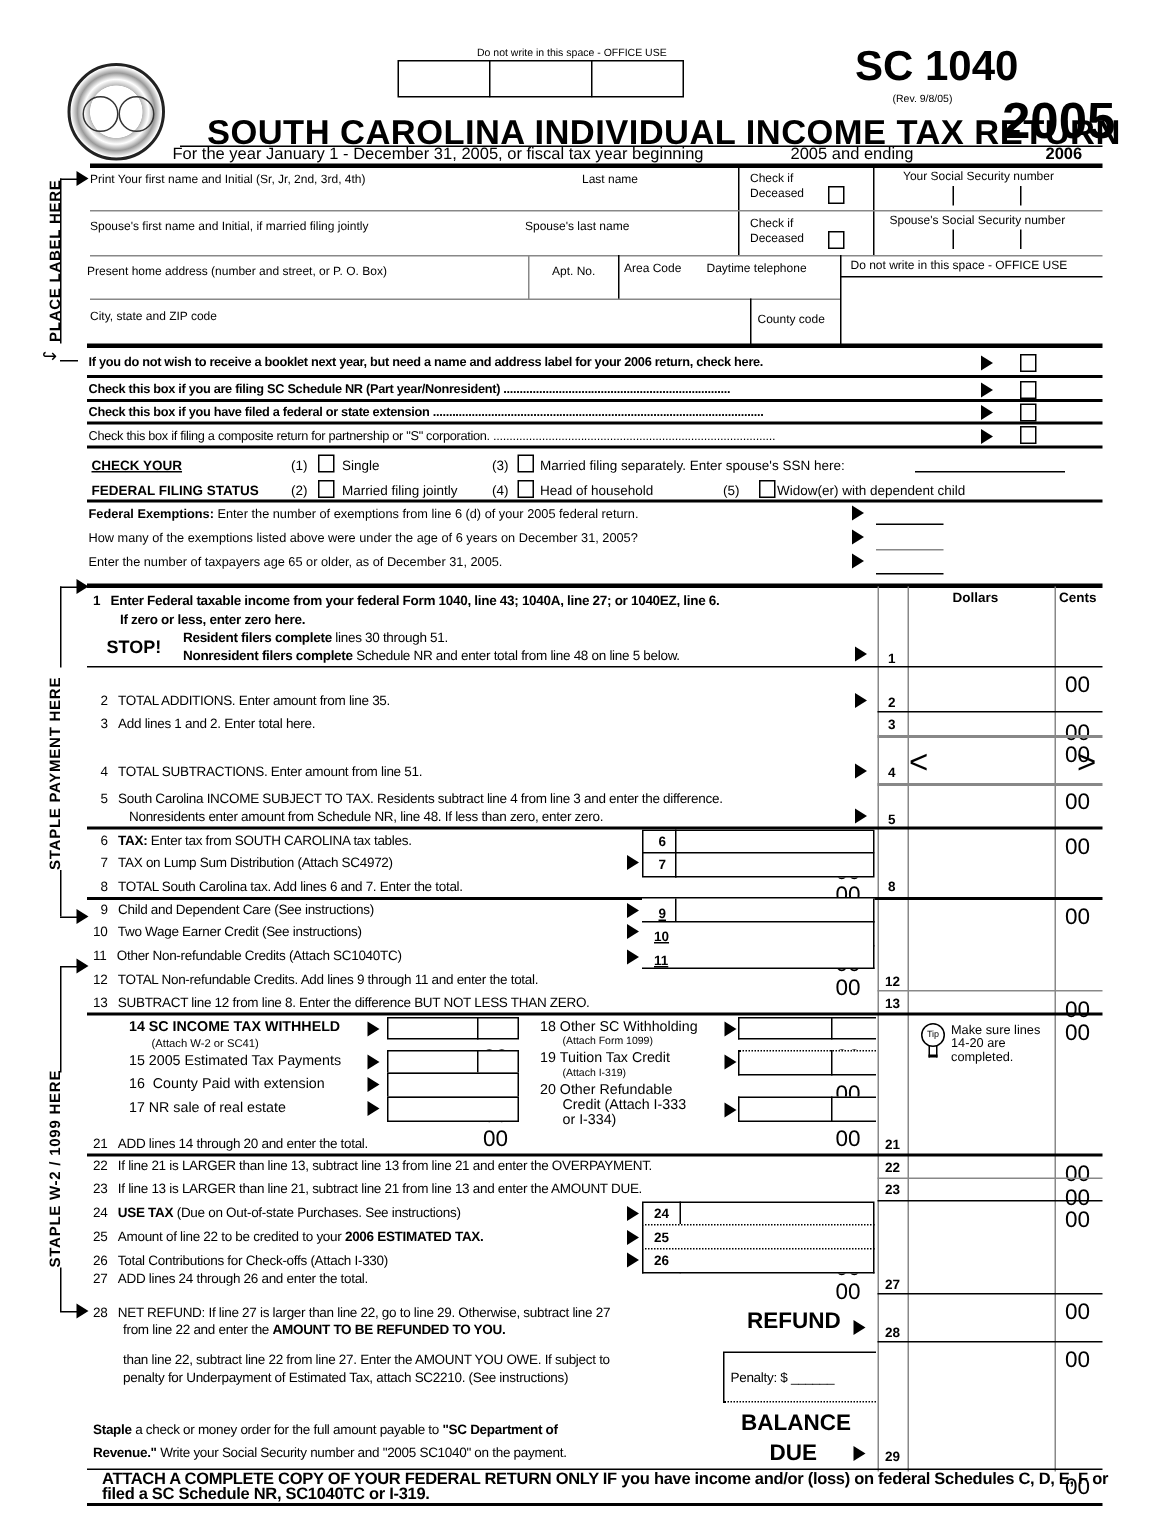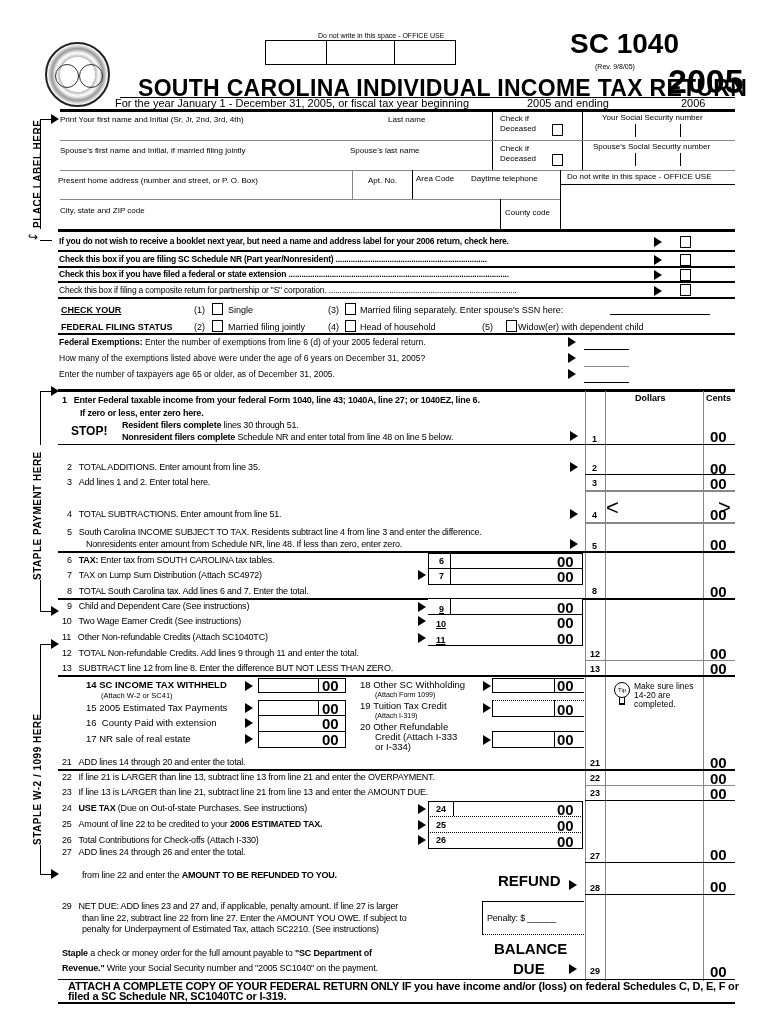--- a/index.html
+++ b/index.html
@@ -8,21 +8,21 @@
   .abs { position: absolute; }
   .cond { font-family: "Liberation Sans", sans-serif; letter-spacing: -0.2px; }
   .b { font-weight: bold; }
   .hline { position: absolute; background: #000; height: 1px; }
   .vline { position: absolute; background: #000; width: 1px; }
   .thick { height: 3px; }
   .gray { background: #888; }
   .box { position: absolute; border: 1px solid #000; background: #fff; }
   .cb { position: absolute; width: 11px; height: 12px; border: 1px solid #000; background: #fff; }
   .tri { position: absolute; width: 0; height: 0; border-top: 5px solid transparent; border-bottom: 5px solid transparent; border-left: 8px solid #000; }
-  .cents { position: absolute; font-weight: bold; font-size: 15px; }
+  .cents { position: absolute; font-weight: normal; font-size: 15px; margin-top: 20px; }
   .lnum { position: absolute; font-size: 9px; }
   .vert { position: absolute; transform: rotate(-90deg); transform-origin: left top; white-space: nowrap; font-weight: bold; font-size: 10px; letter-spacing: 0.5px; }
   .seal { position: absolute; left: 45px; top: 42px; width: 65px; height: 65px; border-radius: 50%; border: 2px solid #222; background: radial-gradient(circle at 50% 50%, #fff 40%, #bbb 41%, #fff 50%, #999 60%, #fff 70%); }
   .seal::before { content: ""; position: absolute; left: 8px; top: 20px; width: 22px; height: 22px; border-radius: 50%; border: 1.5px solid #333; }
   .seal::after { content: ""; position: absolute; left: 32px; top: 20px; width: 22px; height: 22px; border-radius: 50%; border: 1.5px solid #333; }
 </style>
 </head>
 <body>
 
 <div class="seal"></div>
@@ -34,21 +34,21 @@
 
 <div class="abs b" style="left:570px;top:28px;font-size:28px;">SC 1040</div>
 <div class="abs" style="left:595px;top:63px;font-size:7px;">(Rev. 9/8/05)</div>
 
 <div class="abs b" style="left:138px;top:75px;font-size:23px;letter-spacing:0.3px;">SOUTH CAROLINA INDIVIDUAL INCOME TAX RETURN</div>
 <div class="abs b" style="left:668px;top:62px;font-size:34px;">2005</div>
 <div class="hline" style="left:120px;top:97px;width:615px;"></div>
 
 <div class="abs" style="left:115px;top:97px;font-size:11px;">For the year January 1 - December 31, 2005,  or fiscal tax year beginning</div>
 <div class="abs" style="left:527px;top:97px;font-size:11px;">2005 and ending</div>
-<div class="abs" style="left:681px;top:97px;font-size:11px;">2006</div>
+<div class="abs" style="left:697px;top:97px;font-size:11px;font-weight:bold;">2006</div>
 <div class="hline thick" style="left:60px;top:109px;width:675px;"></div>
 
 <div class="vline" style="left:40px;top:119px;height:110px;"></div>
 <div class="hline" style="left:40px;top:119px;width:12px;"></div>
 <div class="tri" style="left:51px;top:114px;"></div>
 <div class="vert" style="left:32px;top:228px;">PLACE LABEL HERE</div>
 <div class="hline" style="left:40px;top:240px;width:12px;"></div>
 <div class="abs" style="left:28px;top:230px;font-size:12px;">↪</div>
 
 <div class="abs" style="left:60px;top:115px;font-size:8px;">Print Your first name and Initial     (Sr, Jr, 2nd, 3rd, 4th)</div>
@@ -359,31 +359,31 @@
 <div class="lnum b" style="left:436px;top:835px;">26</div>
 <div class="cents" style="left:557px;top:833px;">00</div>
 
 <div class="abs cond" style="left:62px;top:847px;"><span>27</span>&nbsp;&nbsp;&nbsp;<span>ADD lines 24 through 26 and enter the total.</span></div>
 <div class="lnum b" style="left:590px;top:851px;">27</div>
 <div class="cents" style="left:710px;top:846px;">00</div>
 <div class="hline" style="left:585px;top:862px;width:150px;"></div>
 <div class="abs" style="left:606px;top:845px;width:96px;height:17px;"></div>
 
 <div class="abs cond" style="left:62px;top:870px;line-height:11px;">
+    <div><span>28</span>&nbsp;&nbsp;&nbsp;<span>NET REFUND:  If line 27 is larger than line 22, go to line 29. Otherwise, subtract line 27</span></div>
     <div style="padding-left:20px"><span>from line 22 and enter the</span> <b>AMOUNT TO BE REFUNDED TO YOU.</b></div>
   </div>
 <div class="abs b" style="left:498px;top:872px;font-size:15px;">REFUND</div>
 <div class="tri" style="left:569px;top:880px;"></div>
 <div class="lnum b" style="left:590px;top:883px;">28</div>
 <div class="cents" style="left:710px;top:878px;">00</div>
 <div class="hline" style="left:585px;top:894px;width:150px;"></div>
 <div class="abs" style="left:606px;top:870px;width:96px;height:24px;"></div>
 
 <div class="abs cond" style="left:62px;top:901px;line-height:11.5px;">
-    <div><span>29</span>&nbsp;&nbsp;&nbsp;<span>NET DUE:  ADD lines 23 and 27 and, if applicable, penalty amount. If line 27 is larger</span></div>
     <div style="padding-left:20px">than line 22, subtract line 22 from line 27. Enter the AMOUNT YOU OWE. If subject to</div>
     <div style="padding-left:20px">penalty for Underpayment of Estimated Tax, attach SC2210.  (See instructions)</div>
   </div>
 <div class="box" style="left:482px;top:901px;width:102px;height:34px;border-right:none;border-bottom:1px dotted #000;"></div>
 <div class="abs cond" style="left:487px;top:913px;">Penalty: $ ______</div>
 
 <div class="abs cond" style="left:62px;top:946px;line-height:15px;text-align:justify;width:415px;">
     <div><b>Staple</b> <span>a check or money order for the full amount payable to</span> <b>"SC Department of</b></div>
     <div><b>Revenue."</b> <span>Write your  Social Security number and "2005 SC1040" on the payment.</span></div>
   </div>

